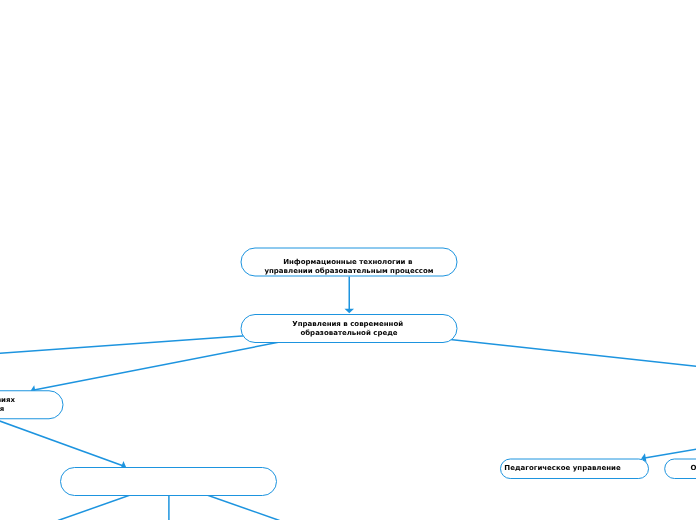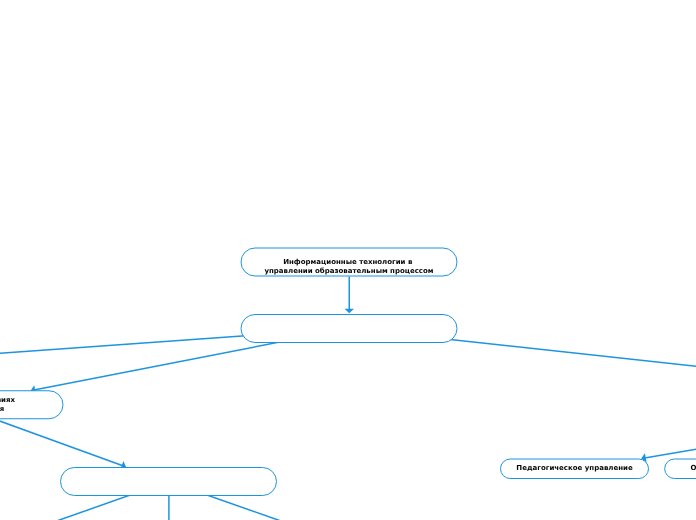--- a/index.html
+++ b/index.html
@@ -56,24 +56,28 @@
       <rect x="-153" y="390.75" width="216" height="28" rx="14" ry="14" fill="#ffffff" stroke="#1d94df" stroke-width="1"></rect>
       <rect x="60.5" y="467.5" width="216" height="28" rx="14" ry="14" fill="#ffffff" stroke="#1d94df" stroke-width="1"></rect>
       <rect x="500.5" y="459" width="148" height="19.5" rx="9.75" ry="9.75" fill="#ffffff" stroke="#1d94df" stroke-width="1"></rect>
       <rect x="664.7" y="459" width="179" height="19.5" rx="9.75" ry="9.75" fill="#ffffff" stroke="#1d94df" stroke-width="1"></rect>
     </svg>
   <div id="nodes">
       <div class="node" style="left: 240.5px; top: 247.5px; width: 217px; height: 38px;">
         <div class="label" style="color: rgb(6, 6, 6);">Информационные технологии в&nbsp;
 управлении образовательным процессом</div>
       </div>
+      <div class="node" style="left: 240.5px; top: 314px; width: 217px; height: 29px;">
+        <div class="label" style="color: rgb(6, 6, 6);">Управления в современной&nbsp;
+образовательной среде</div>
+      </div>
       <div class="node" style="left: -153.5px; top: 390.25px; width: 217px; height: 29px;">
         <div class="label" style="color: rgb(6, 6, 6);">Управление в новых условиях&nbsp;
 цифрового образования</div>
       </div>
-      <div class="node" style="left: 500px; top: 458.5px; width: 149px; height: 20.5px;">
+      <div class="node" style="left: 488px; top: 458.5px; width: 149px; height: 20.5px;">
         <div class="label" style="color: rgb(6, 6, 6);">Педагогическое управление</div>
       </div>
       <div class="node" style="left: 664.2px; top: 458.5px; width: 180px; height: 20.5px;">
         <div class="label" style="color: rgb(6, 6, 6);">Образовательный менеджмент</div>
       </div>
     </div>
 </div>
 
 </body></html>

